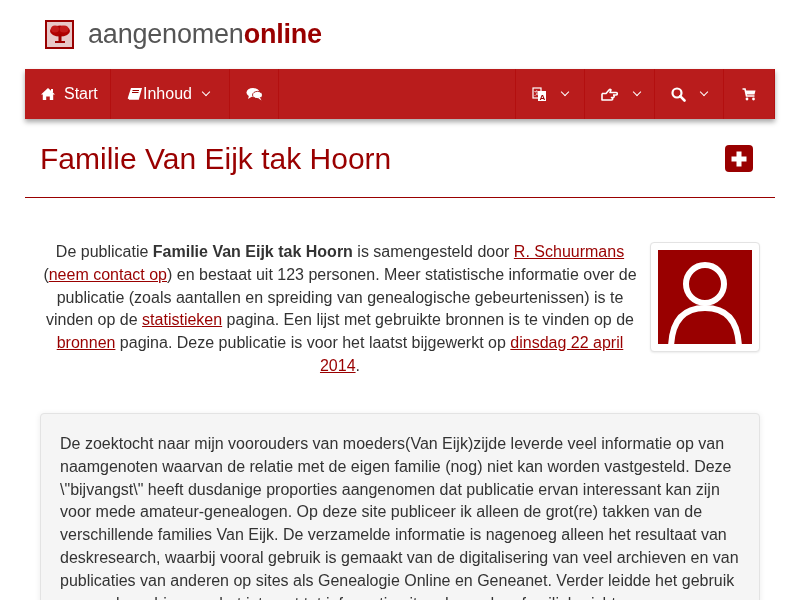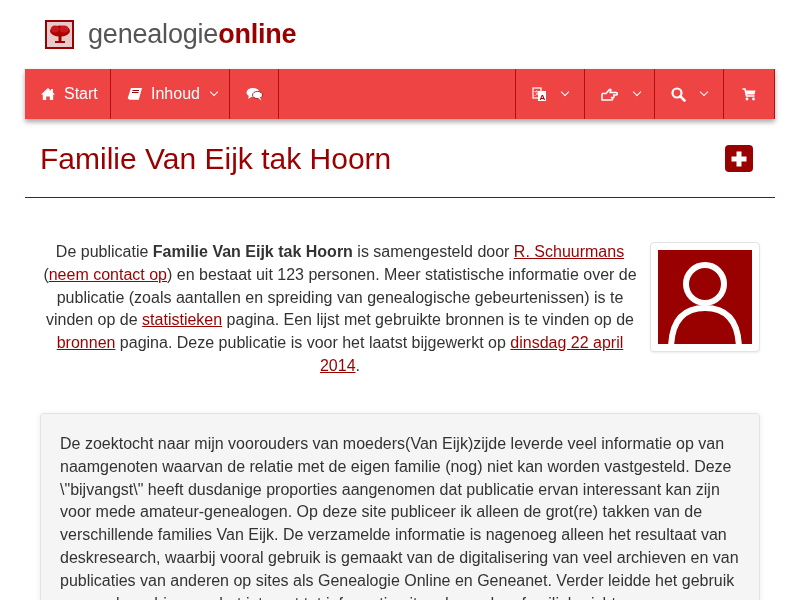--- a/index.html
+++ b/index.html
@@ -6,21 +6,21 @@
   html, body { width: 800px; height: 600px; overflow: hidden; background: #ffffff; }
   body { font-family: "Liberation Sans", sans-serif; color: #333333; position: relative; }
 
   
   .logo { position: absolute; left: 45px; top: 19px; display: flex; align-items: center; text-decoration: none; }
   .logo-icon { width: 29px; height: 29px; border: 2px solid #990000; background: #e8c8c8; display: flex; align-items: center; justify-content: center; }
   .logo-text { margin-left: 14px; font-size: 27px; color: #555555; line-height: 30px; letter-spacing: -0.2px; }
   .logo-text b { color: #990000; font-weight: bold; }
 
   
-  .navbar { position: absolute; left: 25px; top: 69px; width: 750px; height: 50px; background: #ef4444; box-shadow: 0 3px 5px rgba(0,0,0,0.35); display: flex; }
+  .navbar { position: absolute; left: 25px; top: 69px; width: 750px; height: 50px; background: #b91c1c; box-shadow: 0 3px 5px rgba(0,0,0,0.35); display: flex; }
   .nav-item { height: 50px; display: flex; align-items: center; color: #ffffff; font-size: 16px; border-right: 1px solid #b30f0f; cursor: pointer; white-space: nowrap; }
   .nav-item .ico { display: inline-flex; align-items: center; justify-content: center; }
   .chev { display: inline-block; width: 6px; height: 6px; border-right: 1.5px solid #fff; border-bottom: 1.5px solid #fff; transform: rotate(45deg); margin-top: -4px; }
   .nav-spacer { flex: 1; border-right: 1px solid #b30f0f; }
 
   
   .page-title { position: absolute; left: 40px; top: 140px; font-size: 30px; color: #990000; font-weight: normal; line-height: 38px; }
   .plus-btn { position: absolute; left: 725px; top: 145px; width: 28px; height: 27px; background: #990000; border-radius: 4px; display: flex; align-items: center; justify-content: center; cursor: pointer; }
   .title-rule { position: absolute; left: 25px; top: 197px; width: 750px; height: 1px; background: #990000; }
 
@@ -43,42 +43,42 @@
 <a class="logo">
   <span class="logo-icon">
     <svg width="22" height="20" viewBox="0 0 22 20">
       <ellipse cx="11" cy="7" rx="10" ry="5.5" fill="#b00000"></ellipse>
       <ellipse cx="6" cy="5" rx="4" ry="3.5" fill="#c41a1a"></ellipse>
       <ellipse cx="15" cy="5" rx="4.5" ry="3.5" fill="#c41a1a"></ellipse>
       <rect x="9.5" y="10" width="3" height="8" fill="#a00000"></rect>
       <rect x="6" y="17" width="10" height="2" fill="#a00000"></rect>
     </svg>
   </span>
-  <span class="logo-text"><span>genealogie</span><b>online</b></span>
+  <span class="logo-text"><span>aangenomen</span><b>online</b></span>
 </a>
 
 <nav class="navbar">
   <div class="nav-item" style="width:86px;padding-left:15px;">
     <span class="ico">
       <svg width="16" height="14" viewBox="0 0 16 14">
           <path d="M8 1 L15 7.5 L13.2 7.5 L13.2 13 L9.8 13 L9.8 9.5 L6.2 9.5 L6.2 13 L2.8 13 L2.8 7.5 L1 7.5 Z" fill="#fff"></path>
           <rect x="11" y="2" width="2" height="3.5" fill="#fff"></rect>
         </svg>
     </span>
     <span style="margin-left:8px;">Start</span>
   </div>
   <div class="nav-item" style="width:119px;padding-left:16px;">
     <span class="ico">
       <svg width="16" height="14" viewBox="0 0 16 14">
           <path d="M4 1 L15 1 L12 12 L1.5 12 Q0.5 12 0.8 11 Z" fill="#fff"></path>
           <path d="M5.5 3.5 L12 3.5 M5 5.5 L11.5 5.5" stroke="#990000" stroke-width="1.1"></path>
           <path d="M2 12.2 L12 12.2 L11.8 13 L1.8 13 Z" fill="#fff"></path>
         </svg>
     </span>
-    <span style="margin-left:8px;">Inhoud</span>
+    <span style="margin-left:0;">Inhoud</span>
     <span class="chev" style="margin-left:11px;"></span>
   </div>
   <div class="nav-item" style="width:49px;justify-content:center;">
     <span class="ico">
       <svg width="17" height="14" viewBox="0 0 17 14">
           <ellipse cx="7" cy="5.5" rx="6.5" ry="4.5" fill="#fff"></ellipse>
           <path d="M3 8.5 L2 12 L6 9.5 Z" fill="#fff"></path>
           <ellipse cx="11.5" cy="8" rx="5" ry="3.6" fill="#fff" stroke="#990000" stroke-width="0.8"></ellipse>
           <path d="M14 10.5 L15.5 13.5 L12 11 Z" fill="#fff"></path>
         </svg>

